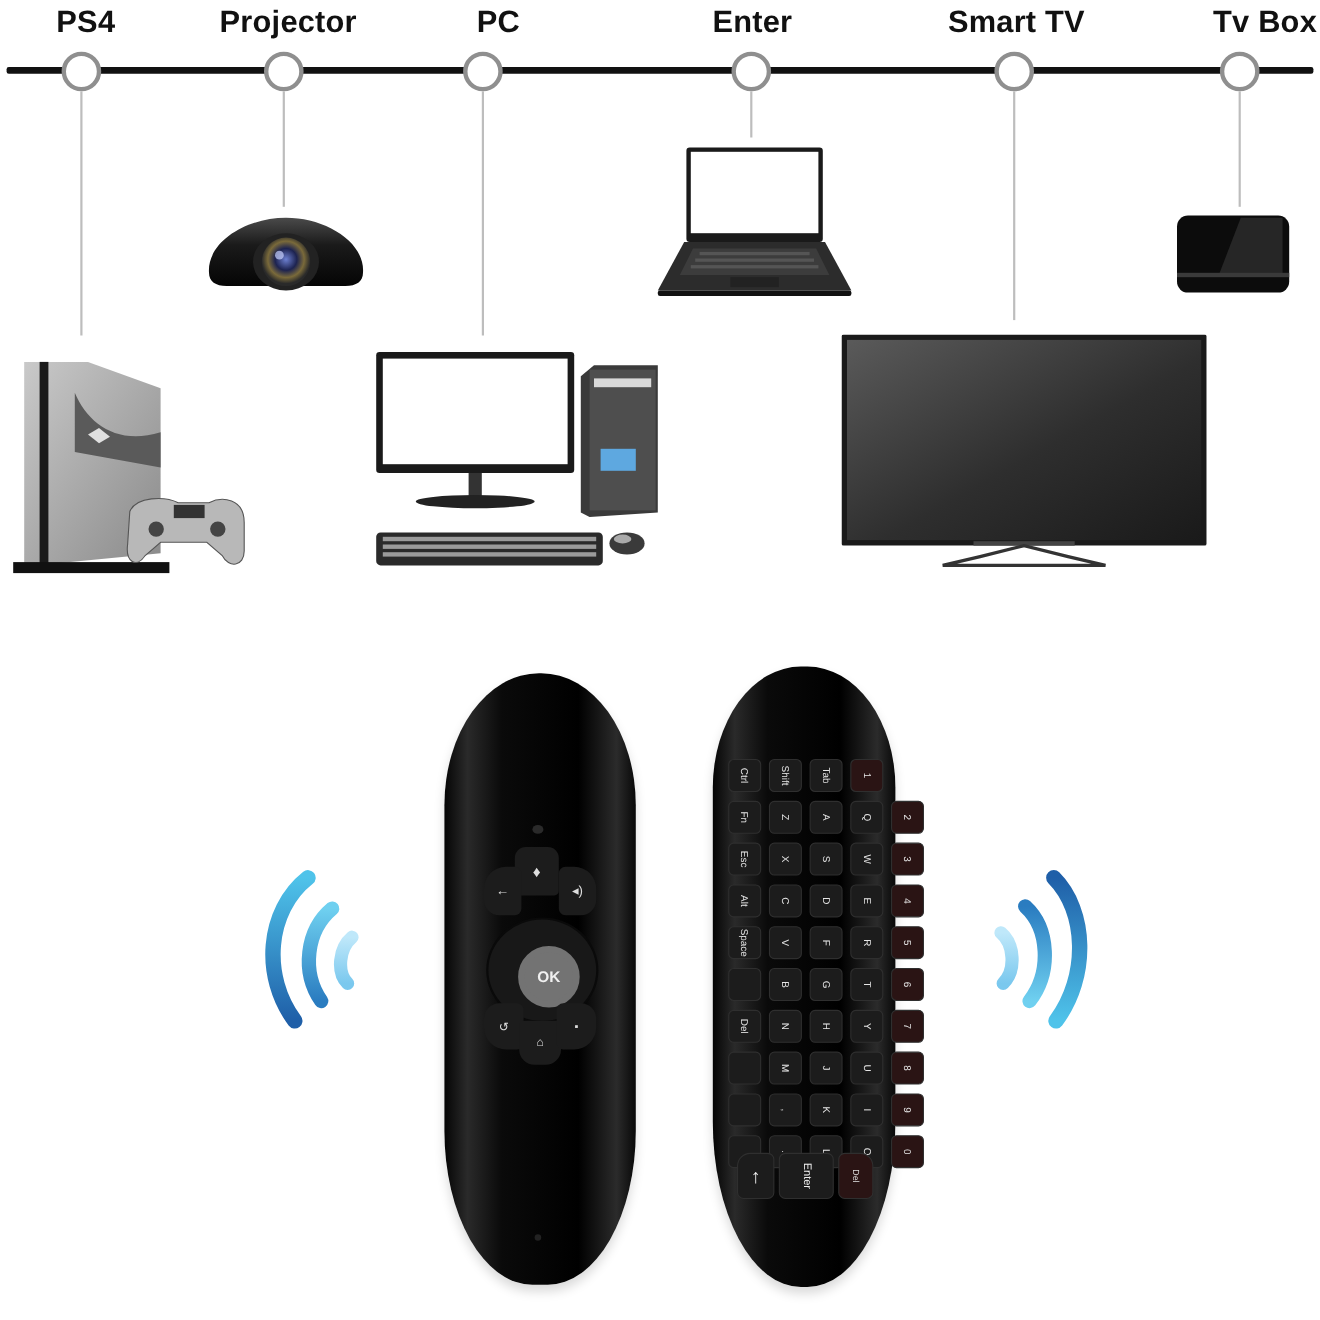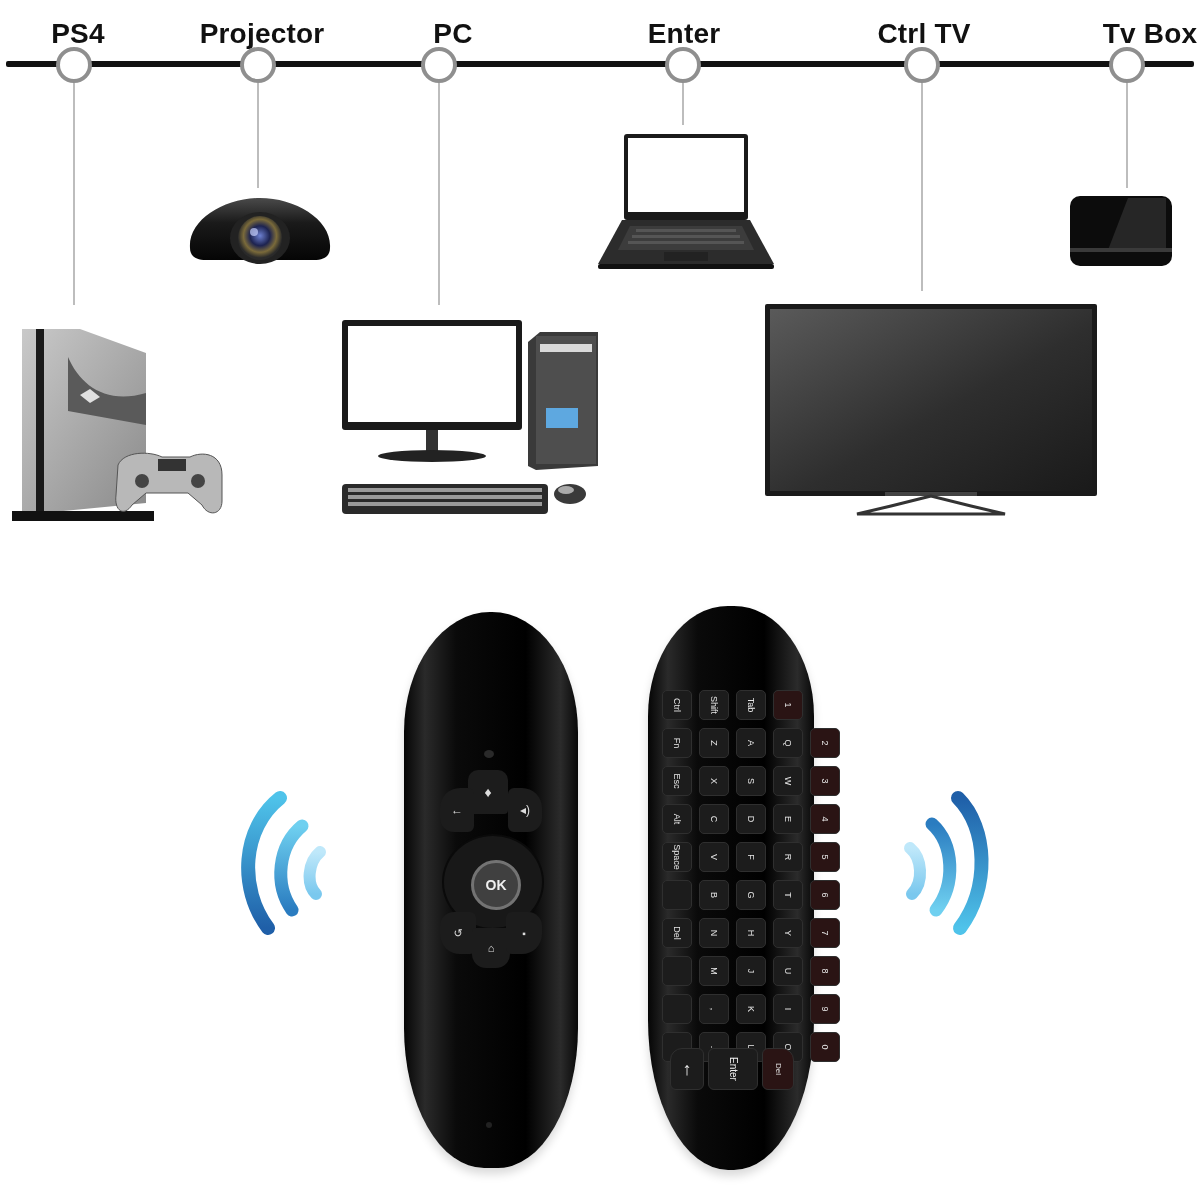--- a/index.html
+++ b/index.html
@@ -1,38 +1,38 @@
 <!DOCTYPE html>
 <html><head>
 <meta charset="utf-8">
 <style>
   html,body{margin:0;padding:0;background:#ffffff;}
   body{width:1200px;height:1200px;position:relative;overflow:hidden;font-family:"Liberation Sans","DejaVu Sans",sans-serif;}
-  .label{position:absolute;top:4px;font-weight:bold;font-size:28px;color:#111;transform:translateX(-50%);white-space:nowrap;letter-spacing:0.2px;margin-top:14px;}
+  .label{position:absolute;top:4px;font-weight:bold;font-size:28px;color:#111;transform:translateX(-50%);white-space:nowrap;letter-spacing:0.2px;}
   .timeline{position:absolute;left:6px;right:6px;top:61px;height:6px;background:#111;border-radius:2px;}
   .node{position:absolute;top:47px;width:28px;height:28px;border:4px solid #8f8f8f;border-radius:50%;background:#fff;transform:translateX(-50%);box-sizing:content-box;}
   .stem{position:absolute;width:2px;background:#bdbdbd;transform:translateX(-50%);}
   .device{position:absolute;}
   
   .remote{position:absolute;border-radius:70px/90px;background:linear-gradient(90deg,#050505 0%,#2a2a2a 12%,#0a0a0a 30%,#000 70%,#2b2b2b 90%,#080808 100%);box-shadow:0 6px 10px rgba(0,0,0,0.15);}
   .kbd-grid{position:absolute;display:grid;grid-template-columns:repeat(5,30px);column-gap:7px;row-gap:8px;}
   .key{width:30px;height:30px;background:#1c1c1c;border:1px solid #2f2f2f;border-radius:5px;box-sizing:border-box;color:#e6e6e6;font-size:9px;display:flex;align-items:center;justify-content:center;transform:rotate(90deg);}
   .key.red{background:#2a1414;}
   .key.blank{visibility:hidden;}
 </style>
 </head>
 <body>
 
 <div class="timeline"></div>
 
 <div class="label" style="left:78px">PS4</div>
 <div class="label" style="left:262px">Projector</div>
 <div class="label" style="left:453px">PC</div>
 <div class="label" style="left:684px">Enter</div>
-<div class="label" style="left:924px">Ctrl TV</div>
+<div class="label" style="left:924px">Smart TV</div>
 <div class="label" style="left:1150px">Tv Box</div>
 
 <div class="node" style="left:74px"></div>
 <div class="node" style="left:258px"></div>
 <div class="node" style="left:439px"></div>
 <div class="node" style="left:683px"></div>
 <div class="node" style="left:922px"></div>
 <div class="node" style="left:1127px"></div>
 
 <div class="stem" style="left:74px;top:83px;height:222px"></div>
@@ -196,21 +196,21 @@
     <span>♦</span>
   </div>
   <div style="position:absolute;left:36px;top:176px;width:34px;height:44px;background:#1c1c1c;border-radius:20px 6px 6px 14px;color:#ddd;font-size:12px;display:flex;align-items:center;justify-content:center">
     <span>←</span>
   </div>
   <div style="position:absolute;left:104px;top:176px;width:34px;height:44px;background:#1c1c1c;border-radius:6px 20px 14px 6px;color:#ddd;font-size:12px;display:flex;align-items:center;justify-content:center">
     <span>◂)</span>
   </div>
 
   <div style="position:absolute;left:38px;top:222px;width:98px;height:92px;border-radius:50%;background:#181818;border:2px solid #0a0a0a">
-    <div style="position:absolute;left:27px;top:24px;width:44px;height:44px;border-radius:50%;background:#404040;border:3px solid #737373;color:#f0f0f0;font-size:14px;font-weight:bold;display:flex;align-items:center;justify-content:center">OK</div>
+    <div style="position:absolute;left:27px;top:24px;width:44px;height:44px;border-radius:50%;background:#737373;border:6px solid #737373;color:#f0f0f0;font-size:14px;font-weight:bold;display:flex;align-items:center;justify-content:center">OK</div>
   </div>
 
   <div style="position:absolute;left:36px;top:300px;width:36px;height:42px;background:#1c1c1c;border-radius:14px 6px 6px 20px;color:#ddd;font-size:11px;display:flex;align-items:center;justify-content:center">
     <span>↺</span>
   </div>
   <div style="position:absolute;left:68px;top:316px;width:38px;height:40px;background:#1c1c1c;border-radius:4px 4px 14px 14px;color:#ddd;font-size:11px;display:flex;align-items:center;justify-content:center">
     <span>⌂</span>
   </div>
   <div style="position:absolute;left:102px;top:300px;width:36px;height:42px;background:#1c1c1c;border-radius:6px 14px 20px 6px;color:#ddd;font-size:10px;display:flex;align-items:center;justify-content:center">
     <span>▪</span>

